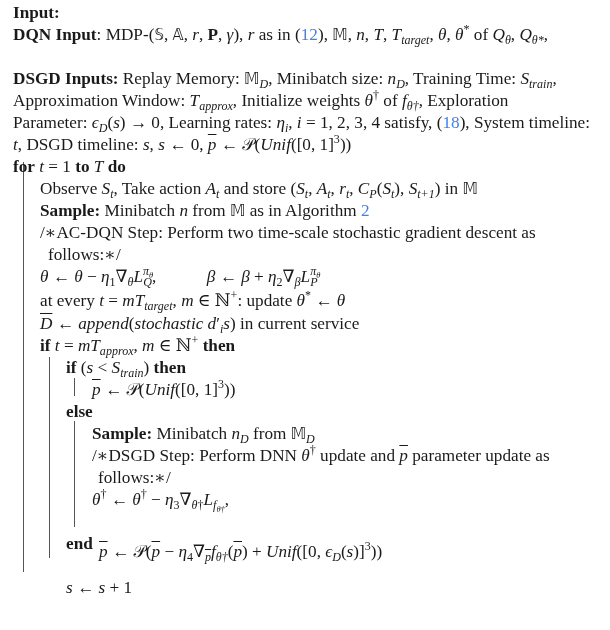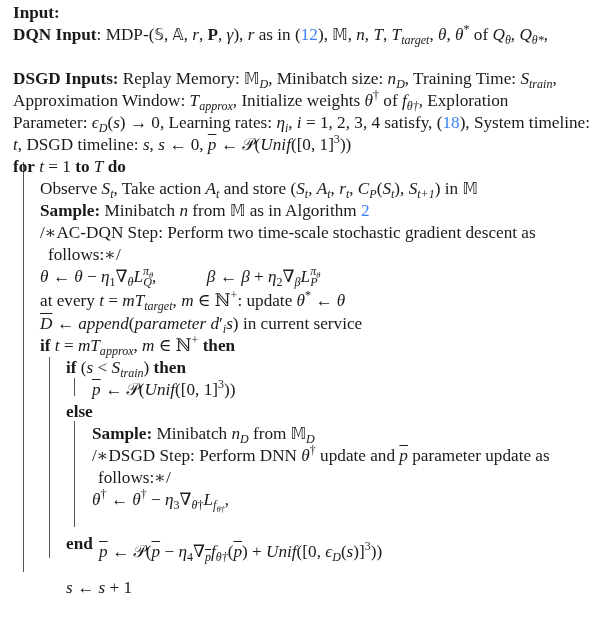--- a/index.html
+++ b/index.html
@@ -65,21 +65,21 @@
 
   <div class="line i1" style="top:266px;">
     <i>θ</i> ← <i>θ</i> − <i>η</i><sub>1</sub>∇<sub><i>θ</i></sub><i>L</i><sup><i>π<sub>θ</sub></i></sup><sub style="margin-left:-10px"><i>Q</i></sub>,
     <span style="display:inline-block; width:42px;"></span>
     <i>β</i> ← <i>β</i> + <i>η</i><sub>2</sub>∇<sub><i>β</i></sub><i>L</i><sup><i>π<sub>θ</sub></i></sup><sub style="margin-left:-10px"><i>P</i></sub>
   </div>
   <div class="line i1" style="top:290px;">
     at every <i>t</i> = <i>mT<sub>target</sub></i>, <i>m</i> ∈ ℕ<sup>+</sup>: update <i>θ</i><sup>*</sup> ← <i>θ</i>
   </div>
   <div class="line i1" style="top:313px;">
-    <i class="ov">D</i> ← <i>append</i>(<i>parameter d</i>′<sub><i>i</i></sub><i>s</i>) in current service
+    <i class="ov">D</i> ← <i>append</i>(<i>stochastic d</i>′<sub><i>i</i></sub><i>s</i>) in current service
   </div>
   <div class="line i1" style="top:335px;">
     <b>if</b> <i>t</i> = <i>mT<sub>approx</sub></i>, <i>m</i> ∈ ℕ<sup>+</sup> <b>then</b>
   </div>
 
   <div class="line i2" style="top:357px;">
     <b>if</b> (<i>s</i> &lt; <i>S<sub>train</sub></i>) <b>then</b>
   </div>
   <div class="line i3" style="top:379px;font-family:Liberation Serif, serif;">
     <i class="ov">p</i> ← 𝒫(<i>Unif</i>([0, 1]<sup>3</sup>))

